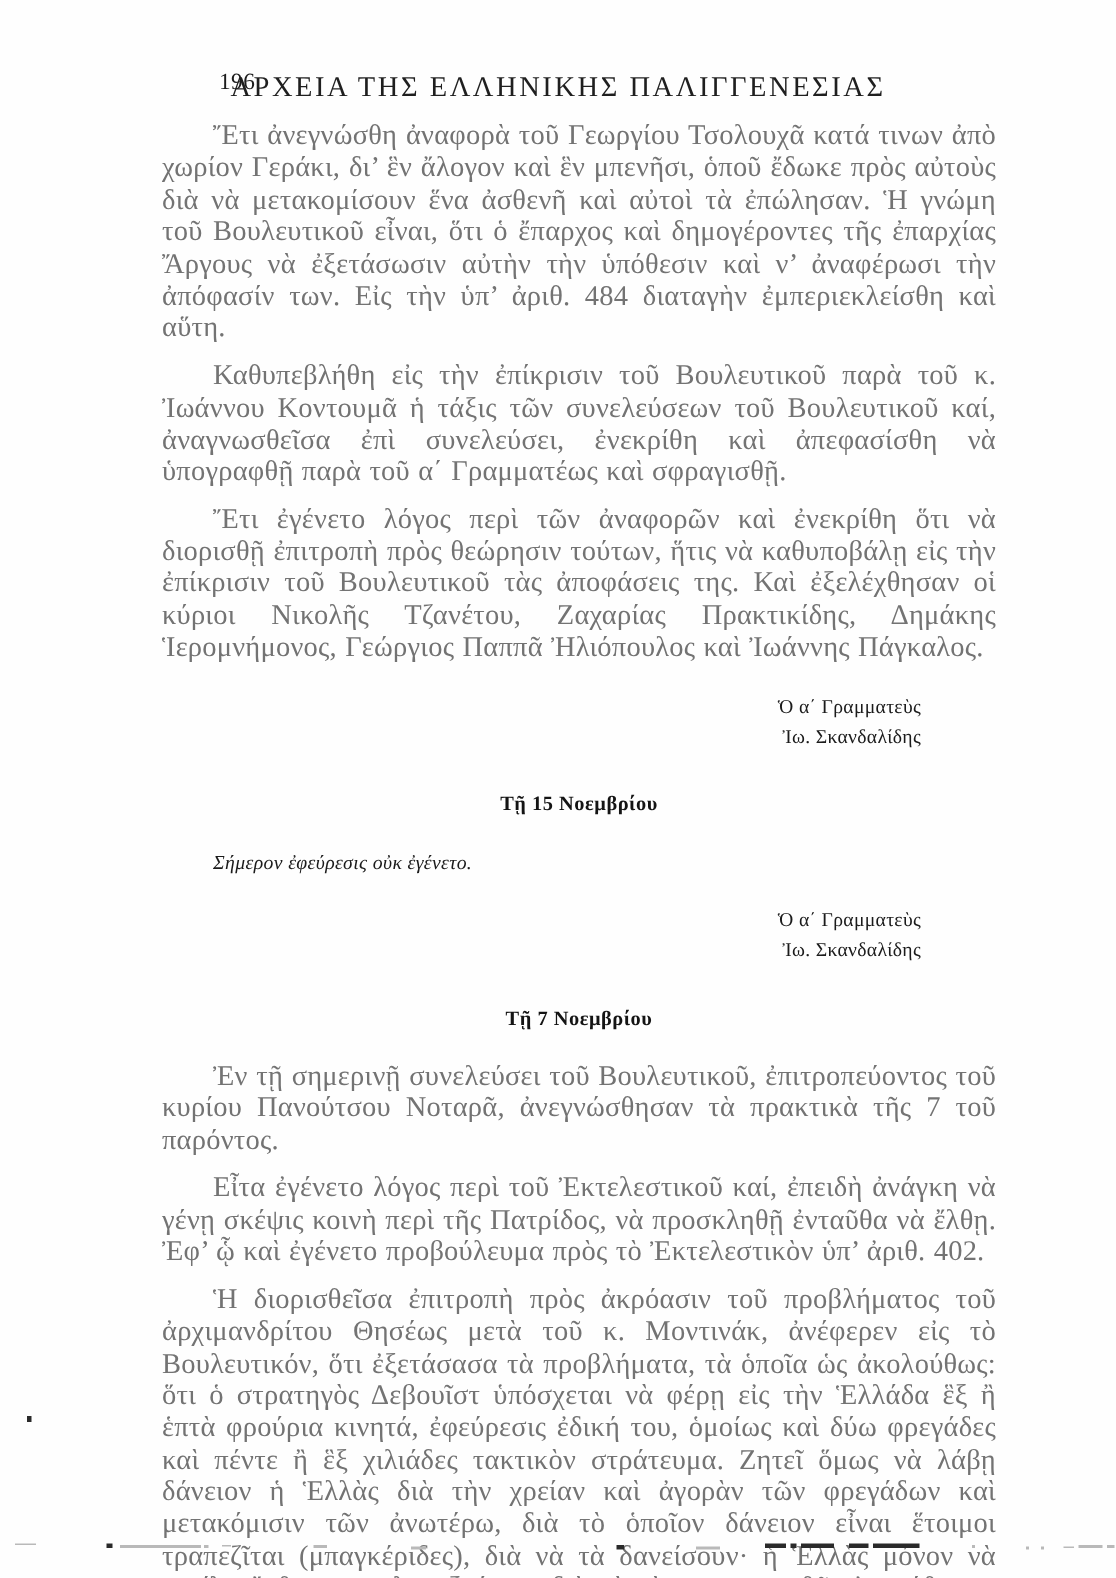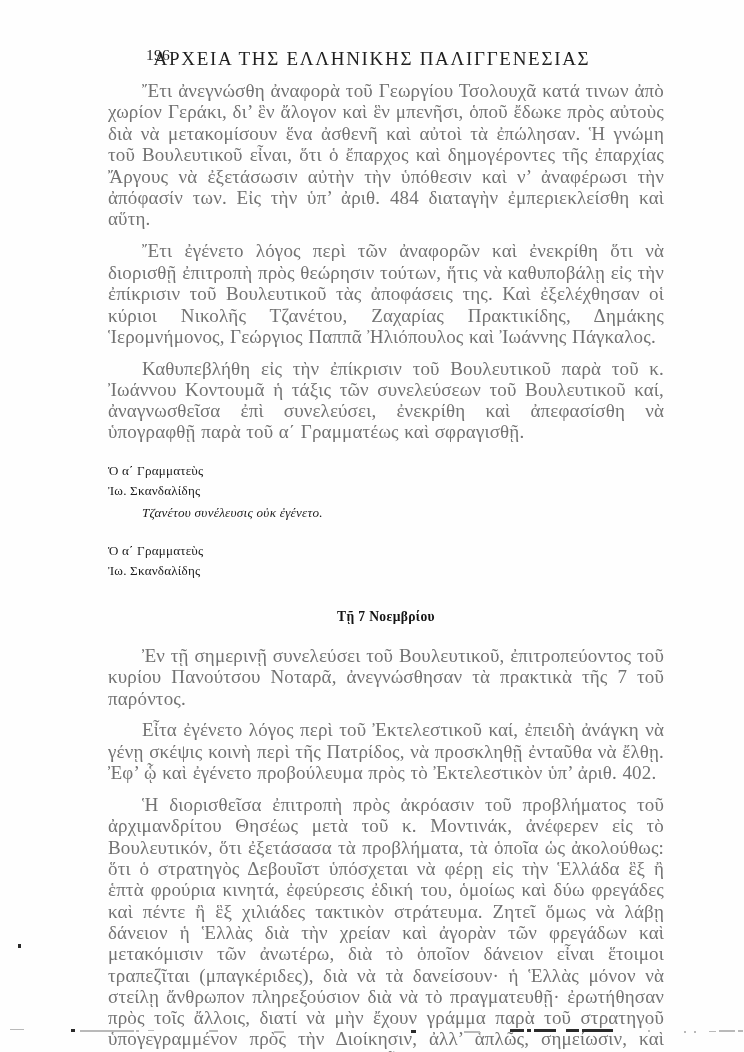--- a/index.html
+++ b/index.html
@@ -69,20 +69,21 @@
   }
   p.para.dense {
     margin-bottom: 0;
     line-height: 21.3px;
     font-family: Liberation Serif, serif;
   }
 
   
   .signature {
     margin: 18px 0 0 0;
+    text-align: right;
     padding-right: 50px;
     font-size: 13.1px;
     line-height: 20.5px;
     letter-spacing: 0.2px;
     color: #1b1b1b;
   }
   .signature .sig-line {
     display: block;
     white-space: nowrap;
   }
@@ -127,31 +128,32 @@
 
   <div class="running-head">
     <div class="folio">196</div>
     <div class="head-title">ΑΡΧΕΙΑ ΤΗΣ ΕΛΛΗΝΙΚΗΣ ΠΑΛΙΓΓΕΝΕΣΙΑΣ</div>
   </div>
 
   <div class="body-col">
 
     <p class="para">Ἔτι ἀνεγνώσθη ἀναφορὰ τοῦ Γεωργίου Τσολουχᾶ κατά τινων ἀπὸ χωρίον Γεράκι, δι’ ἓν ἄλογον καὶ ἓν μπενῆσι, ὁποῦ ἔδωκε πρὸς αὐτοὺς διὰ νὰ μετακομίσουν ἕνα ἀσθενῆ καὶ αὐτοὶ τὰ ἐπώλησαν. Ἡ γνώμη τοῦ Βουλευτικοῦ εἶναι, ὅτι ὁ ἔπαρχος καὶ δημογέροντες τῆς ἐπαρχίας Ἄργους νὰ ἐξετάσωσιν αὐτὴν τὴν ὑπόθεσιν καὶ ν’ ἀναφέρωσι τὴν ἀπόφασίν των. Εἰς τὴν ὑπ’ ἀριθ. 484 διαταγὴν ἐμπεριεκλείσθη καὶ αὕτη.</p>
 
+    <p class="para tight">Καθυπεβλήθη εἰς τὴν ἐπίκρισιν τοῦ Βουλευτικοῦ παρὰ τοῦ κ. Ἰωάννου Κοντουμᾶ ἡ τάξις τῶν συνελεύσεων τοῦ Βουλευτικοῦ καί, ἀναγνωσθεῖσα ἐπὶ συνελεύσει, ἐνεκρίθη καὶ ἀπεφασίσθη νὰ ὑπογραφθῇ παρὰ τοῦ α΄ Γραμματέως καὶ σφραγισθῇ.</p>
+
     <p class="para">Ἔτι ἐγένετο λόγος περὶ τῶν ἀναφορῶν καὶ ἐνεκρίθη ὅτι νὰ διορισθῇ ἐπιτροπὴ πρὸς θεώρησιν τούτων, ἥτις νὰ καθυποβάλῃ εἰς τὴν ἐπίκρισιν τοῦ Βουλευτικοῦ τὰς ἀποφάσεις της. Καὶ ἐξελέχθησαν οἱ κύριοι Νικολῆς Τζανέτου, Ζαχαρίας Πρακτικίδης, Δημάκης Ἱερομνήμονος, Γεώργιος Παππᾶ Ἠλιόπουλος καὶ Ἰωάννης Πάγκαλος.</p>
-
-    <p class="para tight">Καθυπεβλήθη εἰς τὴν ἐπίκρισιν τοῦ Βουλευτικοῦ παρὰ τοῦ κ. Ἰωάννου Κοντουμᾶ ἡ τάξις τῶν συνελεύσεων τοῦ Βουλευτικοῦ καί, ἀναγνωσθεῖσα ἐπὶ συνελεύσει, ἐνεκρίθη καὶ ἀπεφασίσθη νὰ ὑπογραφθῇ παρὰ τοῦ α΄ Γραμματέως καὶ σφραγισθῇ.</p>
 
     <div class="signature">
       <span class="sig-line">Ὁ α΄ Γραμματεὺς</span>
       <span class="sig-line">Ἰω. Σκανδαλίδης</span>
     </div>
 
+    <div class="date-heading first">Τῇ 15 Νοεμβρίου</div>
 
-    <p class="italic-note">Τζανέτου συνέλευσις οὐκ ἐγένετο.</p>
+    <p class="italic-note">Σήμερον ἐφεύρεσις οὐκ ἐγένετο.</p>
 
     <div class="signature">
       <span class="sig-line">Ὁ α΄ Γραμματεὺς</span>
       <span class="sig-line">Ἰω. Σκανδαλίδης</span>
     </div>
 
     <div class="date-heading second">Τῇ 7 Νοεμβρίου</div>
 
     <p class="para">Ἐν τῇ σημερινῇ συνελεύσει τοῦ Βουλευτικοῦ, ἐπιτροπεύοντος τοῦ κυρίου Πανούτσου Νοταρᾶ, ἀνεγνώσθησαν τὰ πρακτικὰ τῆς 7 τοῦ παρόντος.</p>
 

